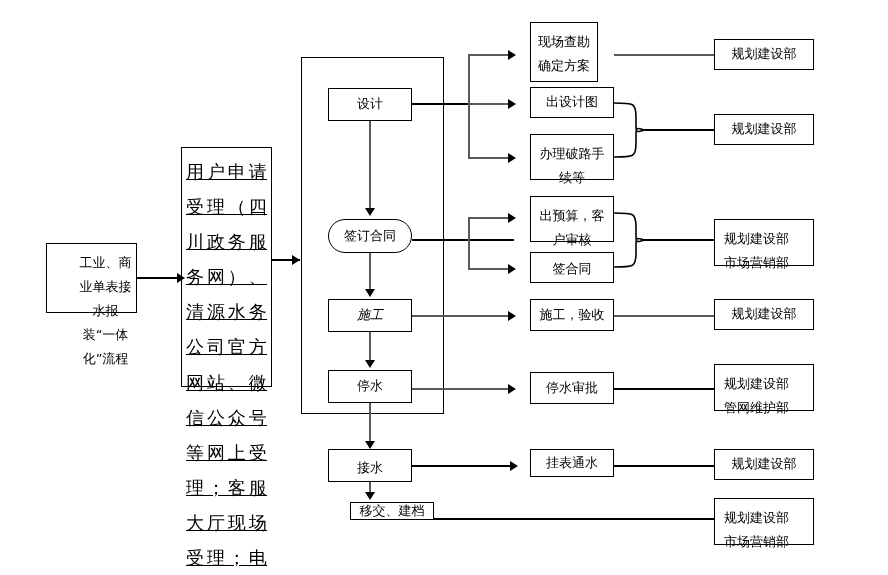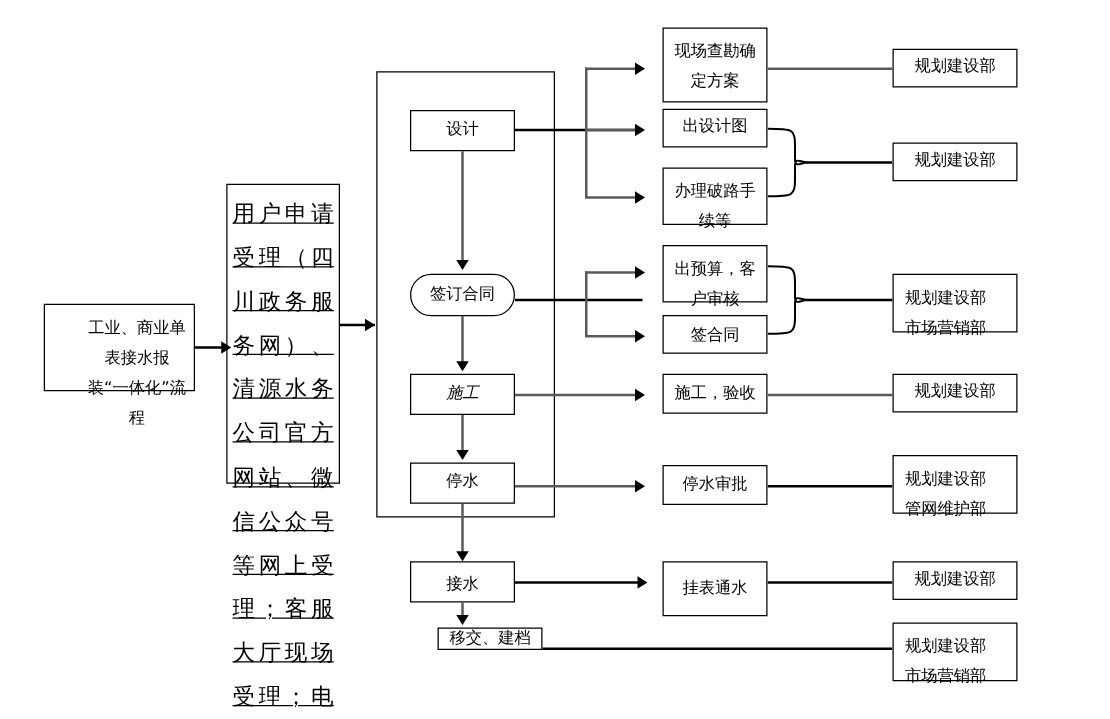--- a/index.html
+++ b/index.html
@@ -82,21 +82,21 @@
     position:absolute;
     z-index:2;
   }
   .brace svg{display:block;}
 </style>
 </head>
 <body>
 
 <div id="canvas">
 
-  <div class="box multiline" style="left:35px;top:243px;width:121px;height:70px;padding-left:32px;">
+  <div class="box multiline" style="left:46px;top:243px;width:91px;height:70px;padding-left:32px;">
     <span>工业、商业单表接水报装“一体化”流程</span>
   </div>
 
   <div class="ln h" style="left:136px;top:277px;width:42px;"></div>
   <div class="arrow-r" style="left:177px;top:273px;"></div>
 
   <div class="box tall" style="left:181px;top:147px;width:91px;height:240px;font-size:18px;text-decoration:underline;">
     <span>用户申请受理（四川政务服务网）、清源水务公司官方网站、微信公众号等网上受理；客服大厅现场受理；电话预约受理）</span>
   </div>
 
@@ -142,21 +142,21 @@
   <div class="ln h" style="left:412px;top:103px;width:102px;"></div>
 
   <div class="ln v thin" style="left:468px;top:54px;height:104px;"></div>
   <div class="ln h thin" style="left:468px;top:54px;width:46px;"></div>
   <div class="arrow-r" style="left:508px;top:50px;"></div>
   <div class="ln h thin" style="left:468px;top:103px;width:46px;"></div>
   <div class="arrow-r" style="left:508px;top:99px;"></div>
   <div class="ln h thin" style="left:468px;top:157px;width:46px;"></div>
   <div class="arrow-r" style="left:508px;top:153px;"></div>
 
-  <div class="box multiline" style="left:530px;top:22px;width:84px;height:60px;">
+  <div class="box multiline" style="left:530px;top:22px;width:68px;height:60px;font-family:Liberation Serif, serif;">
     <span>现场查勘确定方案</span>
   </div>
   <div class="box" style="left:530px;top:87px;width:84px;height:31px;">
     <span>出设计图</span>
   </div>
   <div class="box multiline" style="left:530px;top:134px;width:84px;height:46px;">
     <span>办理破路手续等</span>
   </div>
 
   <div class="ln h thin" style="left:614px;top:54px;width:100px;"></div>
@@ -198,21 +198,21 @@
 
   <div class="ln h thin" style="left:412px;top:388px;width:102px;"></div>
   <div class="arrow-r" style="left:508px;top:384px;"></div>
   <div class="box" style="left:530px;top:372px;width:84px;height:32px;">
     <span>停水审批</span>
   </div>
   <div class="ln h" style="left:614px;top:388px;width:100px;"></div>
 
   <div class="ln h" style="left:412px;top:465px;width:104px;"></div>
   <div class="arrow-r" style="left:510px;top:461px;"></div>
-  <div class="box" style="left:530px;top:449px;width:84px;height:44px;align-items:center;">
+  <div class="box" style="left:530px;top:449px;width:84px;height:28px;align-items:center;">
     <span>挂表通水</span>
   </div>
   <div class="ln h" style="left:614px;top:465px;width:100px;"></div>
 
   <div class="ln h" style="left:412px;top:518px;width:302px;"></div>
 
   <div class="box" style="left:714px;top:39px;width:100px;height:31px;">
     <span>规划建设部</span>
   </div>
 

